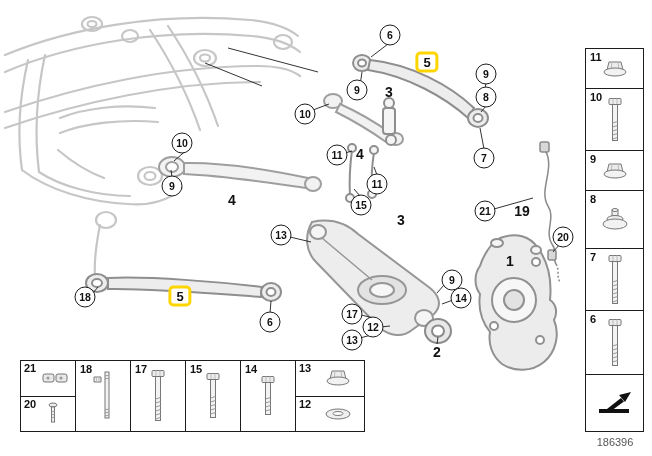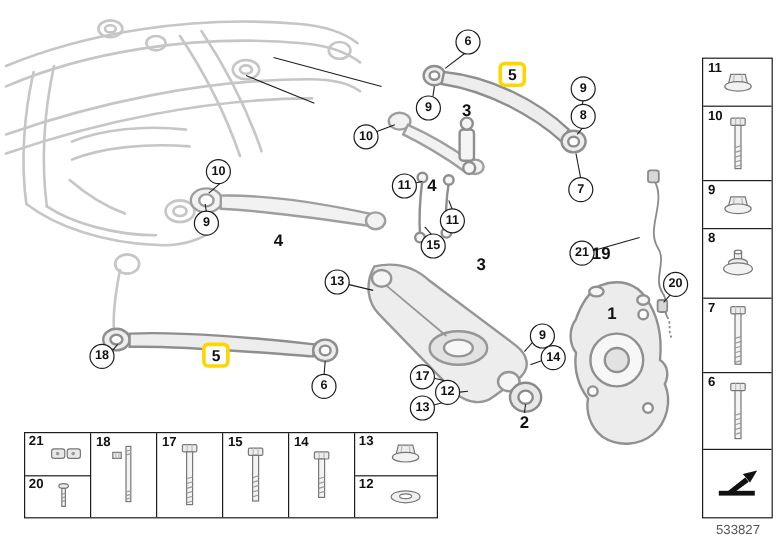--- a/index.html
+++ b/index.html
@@ -189,21 +189,21 @@
   <div class="co circle" style="left:337px;top:155px">11</div>
   <div class="co bold" style="left:360px;top:154px">4</div>
   <div class="co circle" style="left:484px;top:158px">7</div>
   <div class="co circle" style="left:182px;top:143px">10</div>
   <div class="co circle" style="left:172px;top:186px">9</div>
   <div class="co circle" style="left:377px;top:184px">11</div>
   <div class="co circle" style="left:361px;top:205px">15</div>
   <div class="co bold" style="left:232px;top:200px">4</div>
   <div class="co circle" style="left:281px;top:235px">13</div>
   <div class="co circle" style="left:485px;top:211px">21</div>
-  <div class="co bold" style="left:501px;top:211px">19</div>
+  <div class="co bold" style="left:522px;top:211px">19</div>
   <div class="co bold" style="left:401px;top:220px">3</div>
   <div class="co circle" style="left:563px;top:237px">20</div>
   <div class="co bold" style="left:510px;top:261px">1</div>
   <div class="co circle" style="left:85px;top:297px">18</div>
   <div class="co hl" style="left:180px;top:296px">5</div>
   <div class="co circle" style="left:270px;top:322px">6</div>
   <div class="co circle" style="left:452px;top:280px">9</div>
   <div class="co circle" style="left:461px;top:298px">14</div>
   <div class="co circle" style="left:352px;top:314px">17</div>
   <div class="co circle" style="left:373px;top:327px">12</div>
@@ -397,14 +397,14 @@
       <div class="bsub">
         <span class="num">12</span>
         <svg width="28" height="14" viewBox="0 0 28 14" style="margin-left:14px">
           <ellipse cx="14" cy="7" rx="12" ry="5" fill="#efefef" stroke="#777"></ellipse>
           <ellipse cx="14" cy="6.5" rx="5" ry="2" fill="#fff" stroke="#777"></ellipse>
         </svg>
       </div>
     </div>
   </div>
 
-  <div class="part-number">533827</div>
+  <div class="part-number">186396</div>
 </div>
 
 </body></html>

